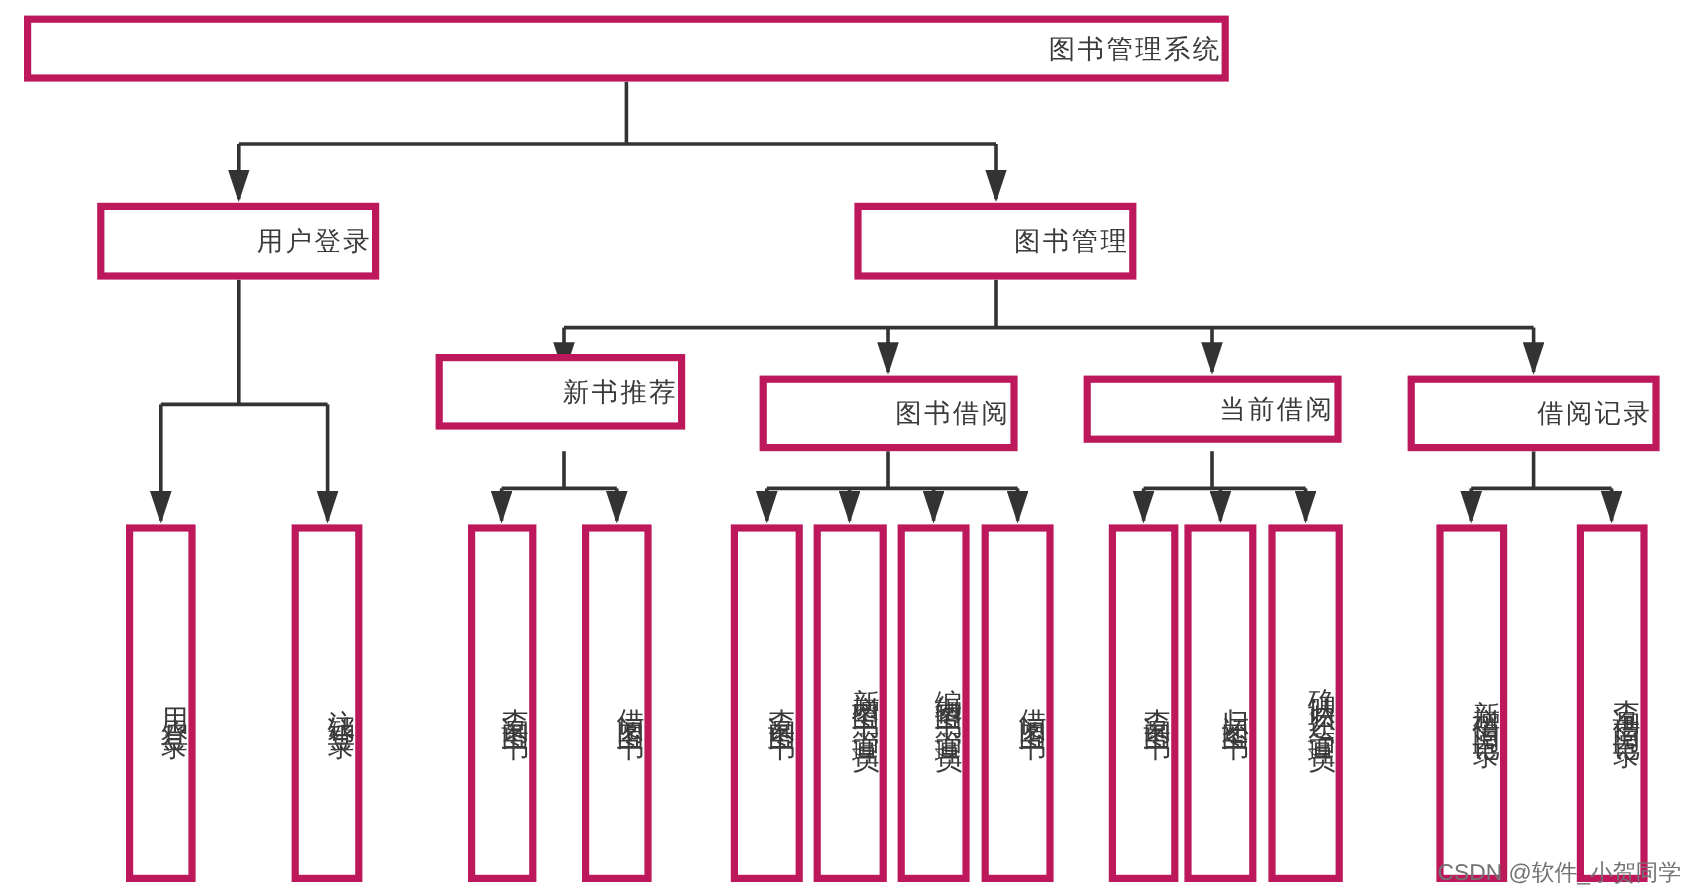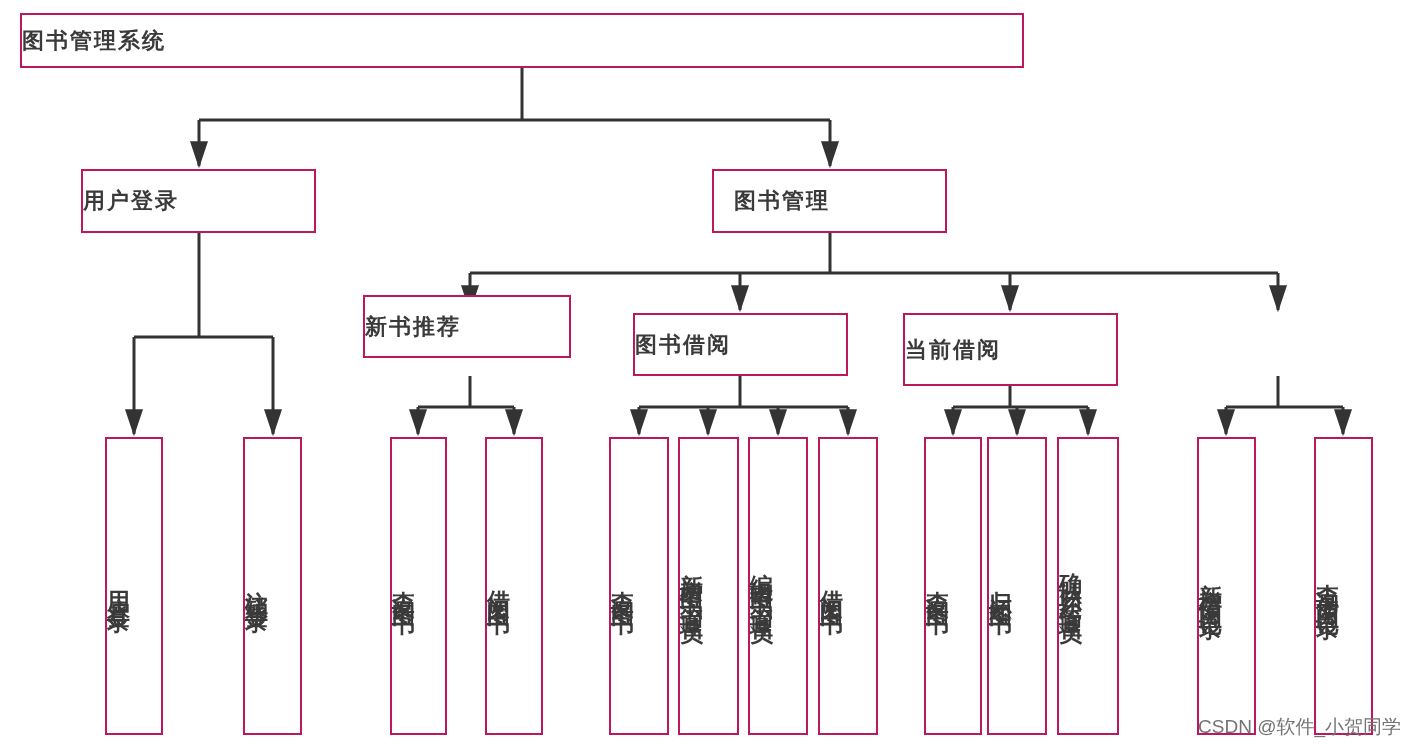--- a/index.html
+++ b/index.html
@@ -19,27 +19,26 @@
     position: absolute;
     left: 0;
     top: 0;
     width: 1405px;
     height: 747px;
     z-index: 1;
   }
   .node {
     position: absolute;
     background: #ffffff;
-    border: 2px solid #be185d;
+    border: 6px solid #be185d;
     box-sizing: border-box;
     display: flex;
     align-items: center;
-    justify-content: flex-start;
+    justify-content: flex-end;
     z-index: 2;
-    font-weight: bold;
   }
   .node .h-label {
     font-size: 22px;
     color: #3a3a3a;
     letter-spacing: 2px;
     white-space: nowrap;
   }
   .leaf .v-label {
     writing-mode: vertical-rl;
     text-orientation: mixed;
@@ -124,22 +123,25 @@
   <div class="node" style="left:712px; top:169px; width:235px; height:64px;padding-left:20px;">
     <span class="h-label">图书管理</span>
   </div>
 
   <div class="node" style="left:363px; top:295px; width:208px; height:63px;">
     <span class="h-label">新书推荐</span>
   </div>
   <div class="node" style="left:633px; top:313px; width:215px; height:63px;">
     <span class="h-label">图书借阅</span>
   </div>
-  <div class="node" style="left:903px; top:313px; width:215px; height:73px;">
+  <div class="node" style="left:903px; top:313px; width:215px; height:56px;">
     <span class="h-label">当前借阅</span>
+  </div>
+  <div class="node" style="left:1173px; top:313px; width:210px; height:63px;">
+    <span class="h-label">借阅记录</span>
   </div>
 
   <div class="node leaf" style="left:105px; top:437px; width:58px; height:298px;">
     <span class="v-label">用户登录</span>
   </div>
   <div class="node leaf" style="left:243px; top:437px; width:59px; height:298px;">
     <span class="v-label">注销登录</span>
   </div>
 
   <div class="node leaf" style="left:390px; top:437px; width:57px; height:298px;">

